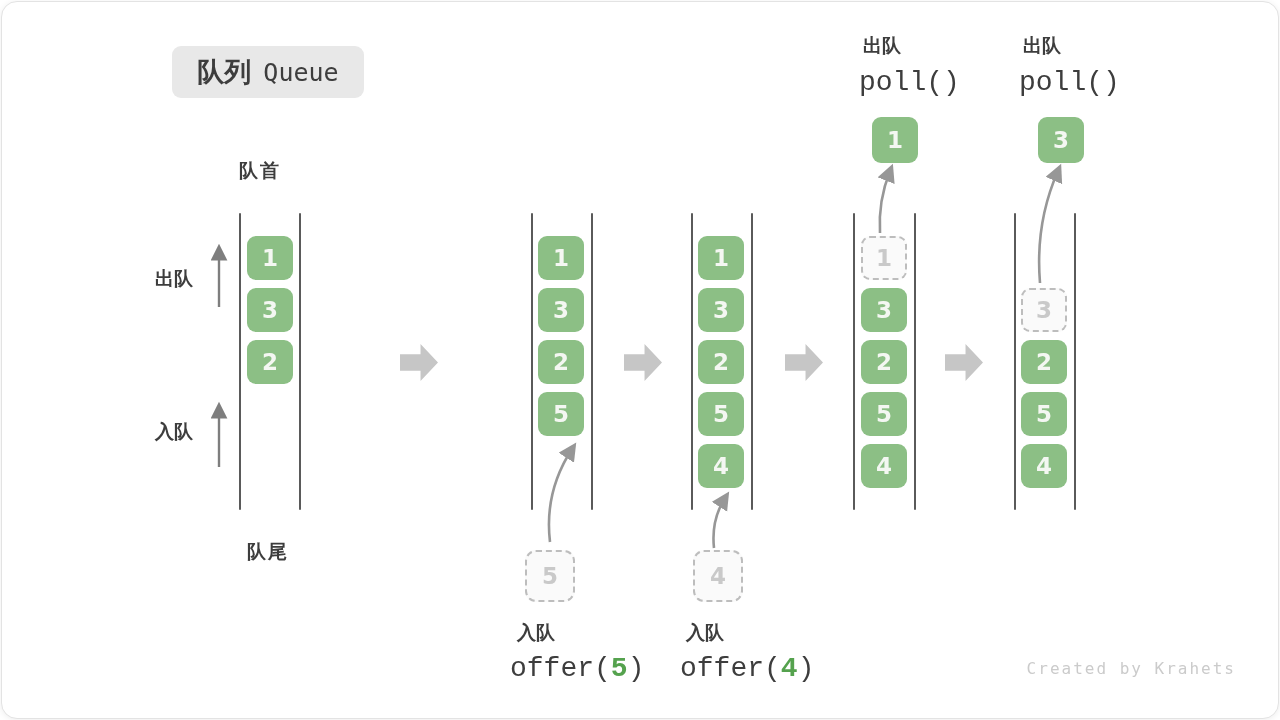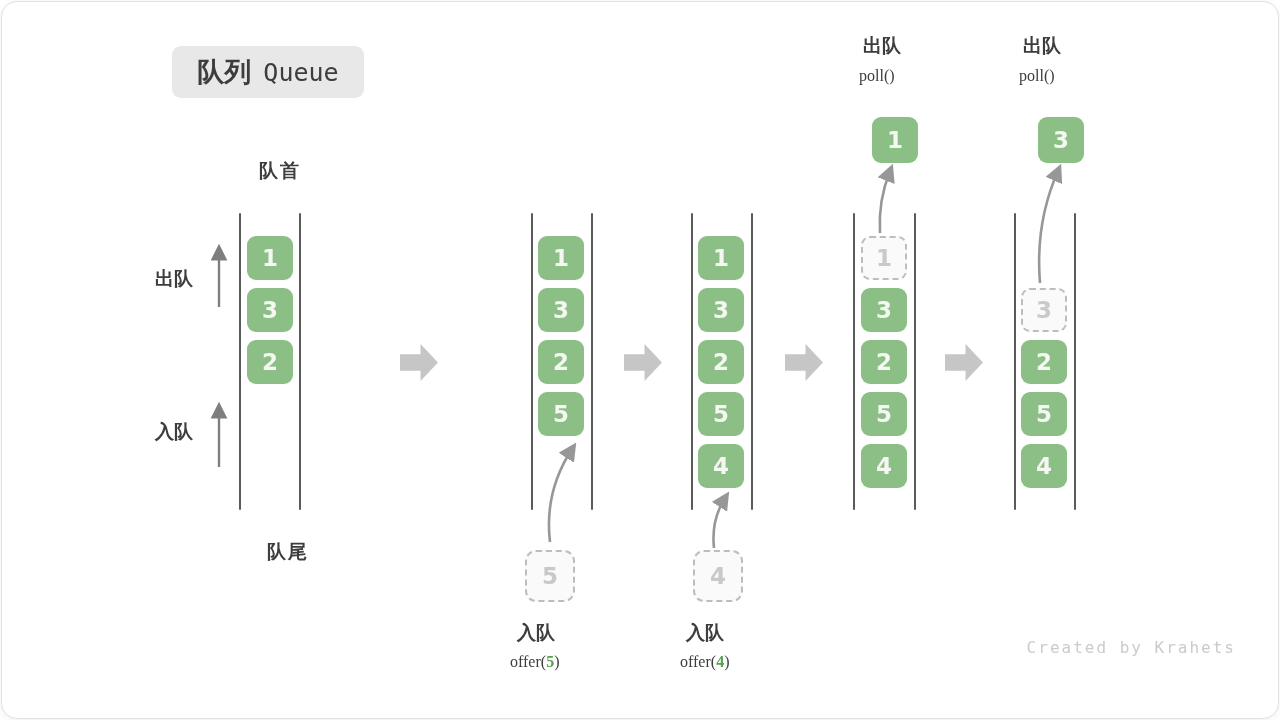--- a/index.html
+++ b/index.html
@@ -28,43 +28,43 @@
   }
   .abs{position:absolute;}
   .title-box{
     left:170px;top:44px;width:192px;height:52px;
     background:var(--title-bg);border-radius:9px;
     display:flex;align-items:center;justify-content:center;gap:12px;
   }
   .title-zh{font-size:27px;font-weight:700;color:var(--text-dark);}
   .title-en{font-size:25px;font-family:"DejaVu Sans Mono","Liberation Mono",monospace;color:var(--text-dark);}
   .zh-label{font-size:19px;font-weight:700;color:var(--text-dark);white-space:nowrap;}
-  .zh-label.centered{width:62px;text-align:right;letter-spacing:2px;}
-  .code-label{font-size:16px;font-family:Liberation Serif, serif;color:var(--text-dark);white-space:nowrap;}
+  .zh-label.centered{width:62px;text-align:left;letter-spacing:2px;}
+  .code-label{font-size:28px;font-family:Liberation Mono, monospace;color:var(--text-dark);white-space:nowrap;}
   .code-arg{color:var(--code-green);font-weight:700;}
   .wall{width:2px;top:211px;height:297px;background:var(--wall-line);border-radius:1px;}
   .cell{
     width:46px;height:44px;border-radius:9px;
     background:var(--box-green);color:var(--box-text);
     display:flex;align-items:center;justify-content:center;
     font-size:23px;font-weight:700;font-family:"DejaVu Sans","Liberation Sans",sans-serif;
   }
   .cell.square{width:46px;height:46px;}
   .cell.dashed{
     background:var(--dashed-fill);
     border:2px dashed var(--dashed-border);
     color:var(--dashed-text);font-weight:600;
   }
   .cell.pending{width:50px;height:52px;border-radius:11px;}
   .big-arrow{
     width:38px;height:37px;background:var(--big-arrow);
     clip-path:polygon(0% 28%, 54% 28%, 54% 0%, 100% 50%, 54% 100%, 54% 72%, 0% 72%);
   }
   .watermark{
-    right:42px;top:636px;
+    right:42px;top:657px;
     font-family:"DejaVu Sans Mono","Liberation Mono",monospace;
     font-size:16px;letter-spacing:2px;color:var(--watermark);
   }
   svg{overflow:visible;display:block;}
 </style>
 </head>
 <body>
 
 <div class="card">
 

